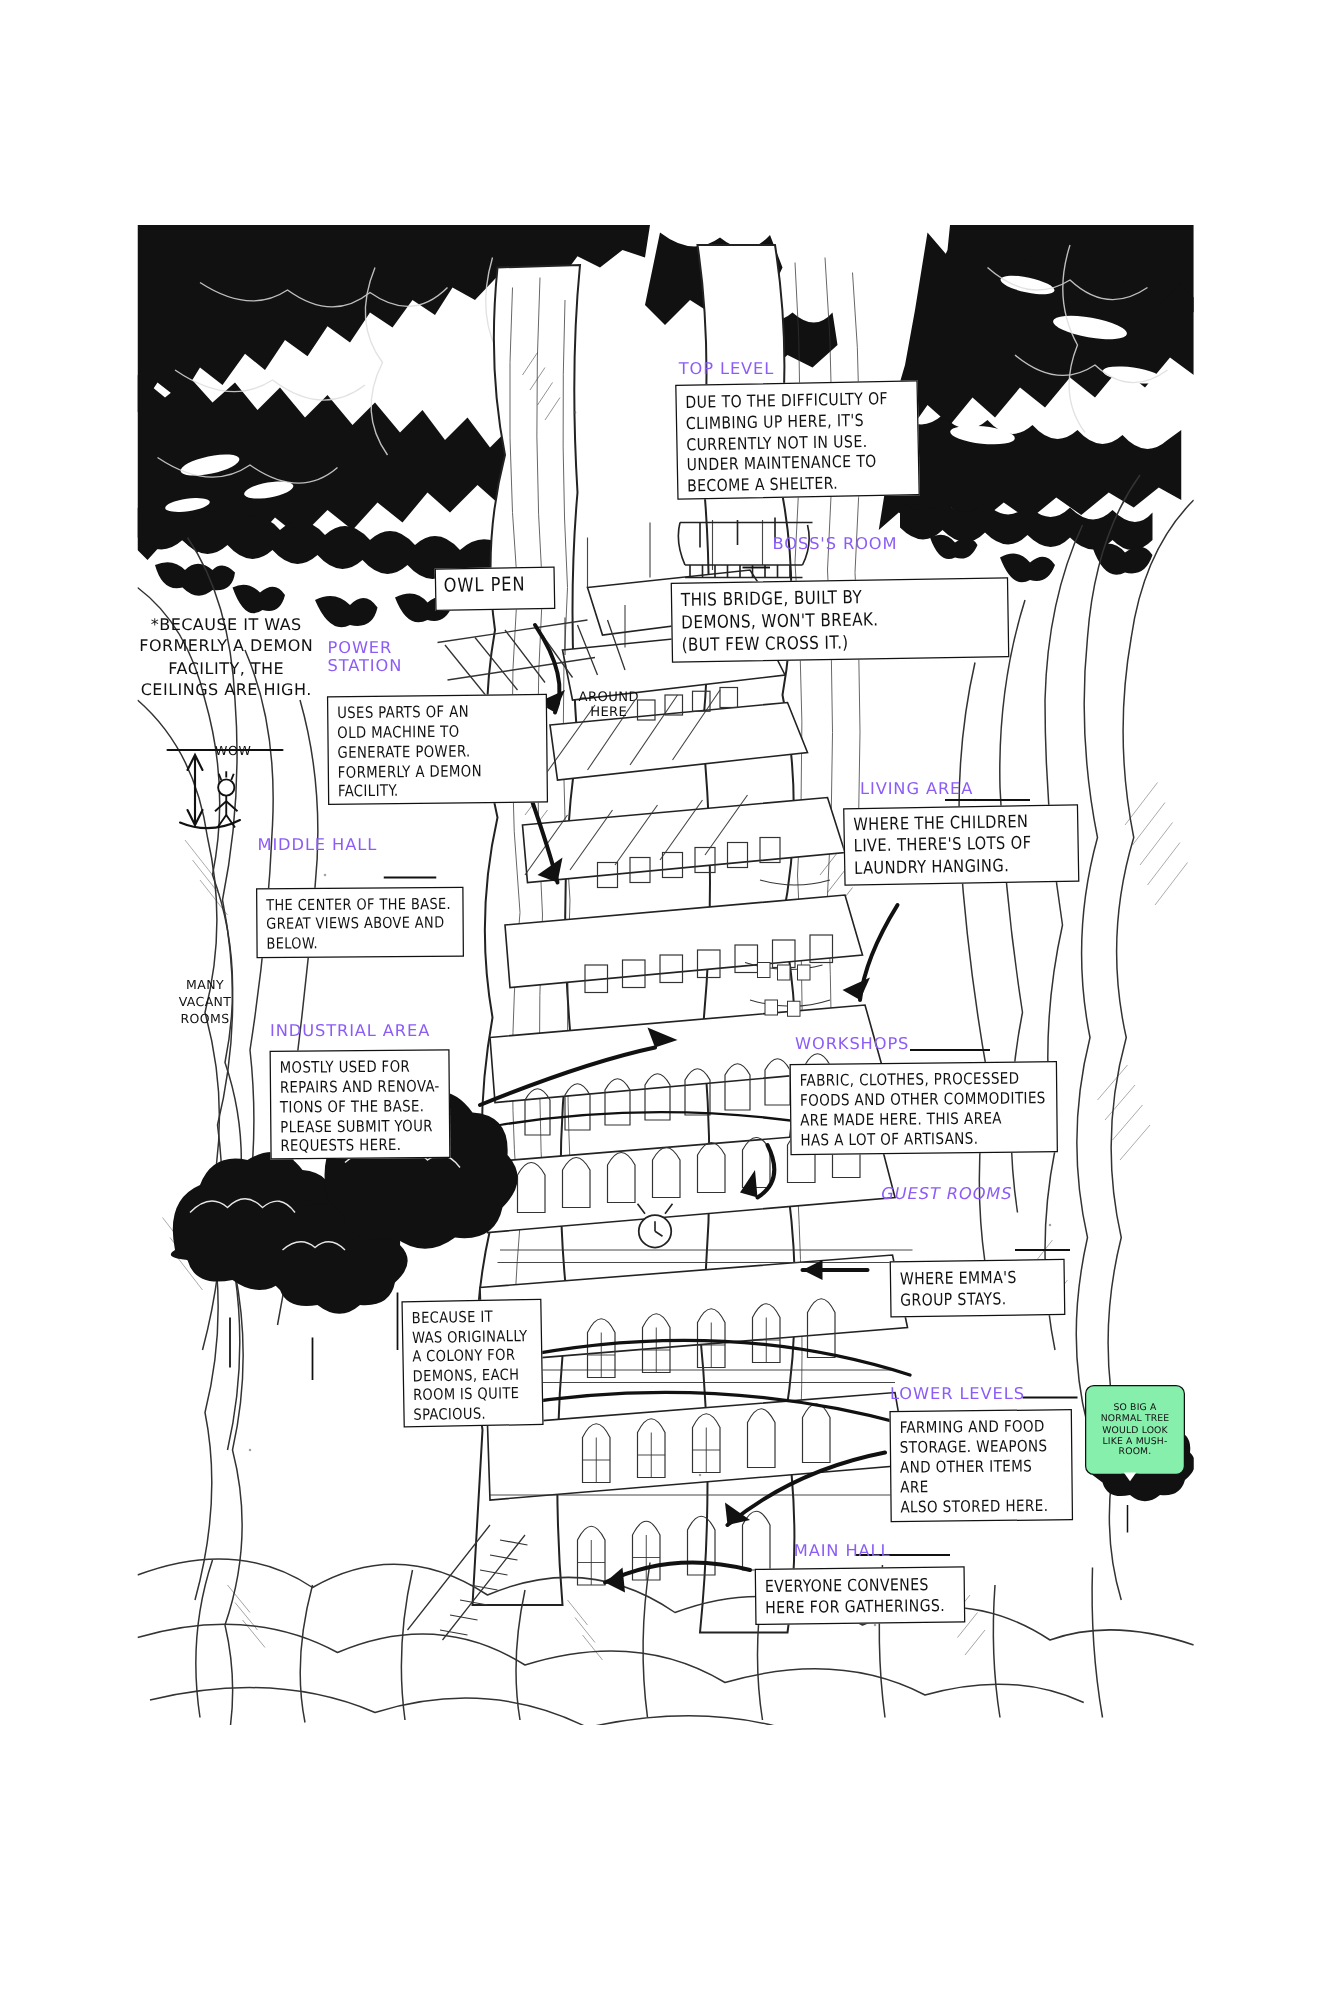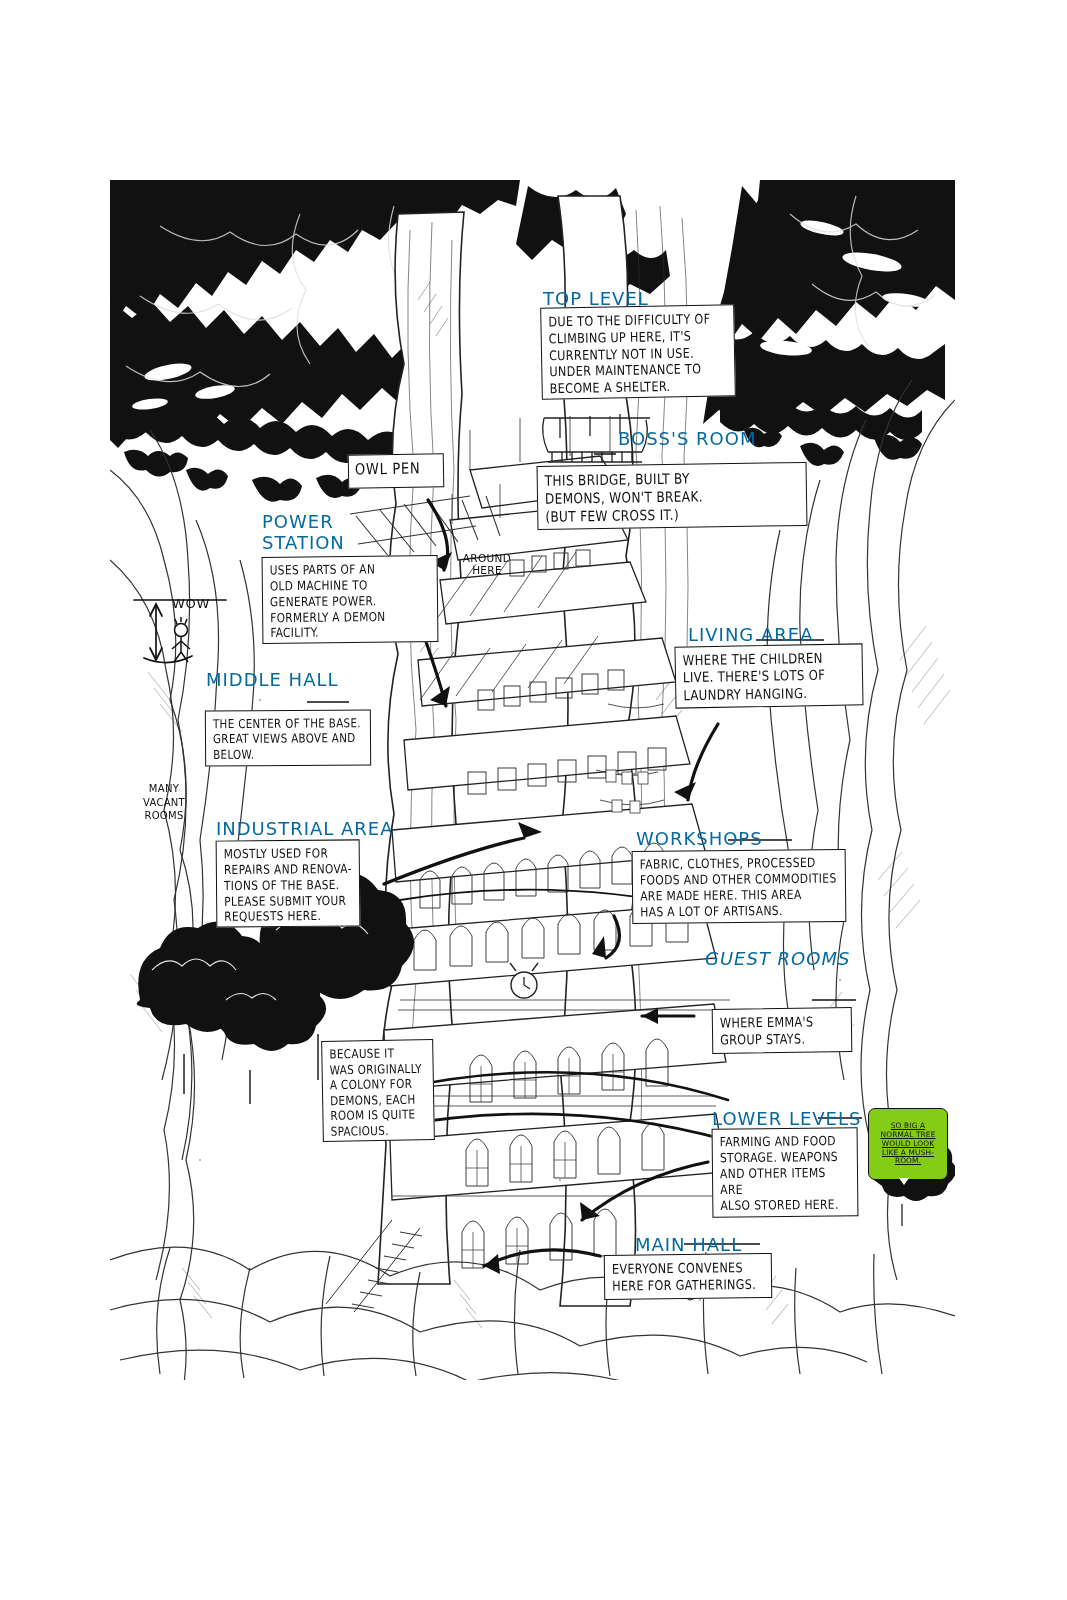--- a/index.html
+++ b/index.html
@@ -32,66 +32,65 @@
   .note .body{
     font-size:12.5px;
     text-transform:uppercase;
     white-space:pre-line;
     font-stretch:condensed;
     transform:scaleY(1.06);
     transform-origin:top left;
   }
   .heading{
     position:absolute;
-    font-size:18px;
+    font-size:13px;
     text-transform:uppercase;
     letter-spacing:.055em;
-    color:#0369a1;
+    color:#8b5cf6;
     white-space:nowrap;
     font-weight:400;
   }
   .plain{
     position:absolute;
     font-size:13.5px;
     text-transform:uppercase;
     letter-spacing:.03em;
     line-height:1.35;
     white-space:pre-line;
     color:#111;
     text-align:center;
   }
 
   .tiny-note{
     position:absolute;
-    background:#84cc16;
+    background:#86efac;
     border:1.5px solid #111;
     border-radius:7px;
     padding:4px 5px;
     font-size:7.4px;
     line-height:1.2;
     text-transform:uppercase;
     text-align:center;
     white-space:pre-line;
     letter-spacing:.02em;
     color:#111;
-    text-decoration:underline;
   }
   .tiny-note .tail{
     position:absolute;left:28px;bottom:-9px;width:0;height:0;
     border-left:7px solid transparent;border-right:7px solid transparent;
     border-top:9px solid #111;
   }
   .tiny-note .tail i{
     position:absolute;left:-5px;top:-10px;width:0;height:0;
     border-left:5px solid transparent;border-right:5px solid transparent;
     border-top:7px solid #fff;
   }
 
   .scale-label{
-    position:absolute;font-size:13px;letter-spacing:.05em;text-transform:uppercase;
+    position:absolute;font-size:10px;letter-spacing:.05em;text-transform:uppercase;
   }
 </style>
 </head>
 <body>
 
 <div id="page">
 
   <div id="art">
   <svg width="1067" height="1600" viewBox="0 0 1067 1600" xmlns="http://www.w3.org/2000/svg">
     <defs>
@@ -582,20 +581,24 @@
 AND OTHER ITEMS ARE
 ALSO STORED HERE.</div>
     </div>
 
     <div class="heading" style="left:607px;top:1234px;margin-left:28px;">MAIN HALL</div>
     <div class="note" style="left:604px;top:1254px;width:168px;transform:rotate(-0.7deg);">
       <div class="body" style="font-size:12.5px;">EVERYONE CONVENES
 HERE FOR GATHERINGS.</div>
     </div>
 
+    <div class="plain" style="left:104px;top:492px;width:154px;font-size:12.8px;">*BECAUSE IT WAS
+FORMERLY A DEMON
+FACILITY, THE
+CEILINGS ARE HIGH.</div>
 
     <div class="plain" style="left:128px;top:782px;width:72px;font-size:10px;">MANY
 VACANT
 ROOMS</div>
 
     <div class="plain" style="left:456px;top:552px;width:62px;font-size:10.5px;line-height:1.15;text-align:center;">AROUND
 HERE</div>
 
     <div class="scale-label" style="left:172px;top:596px;">WOW</div>
 

